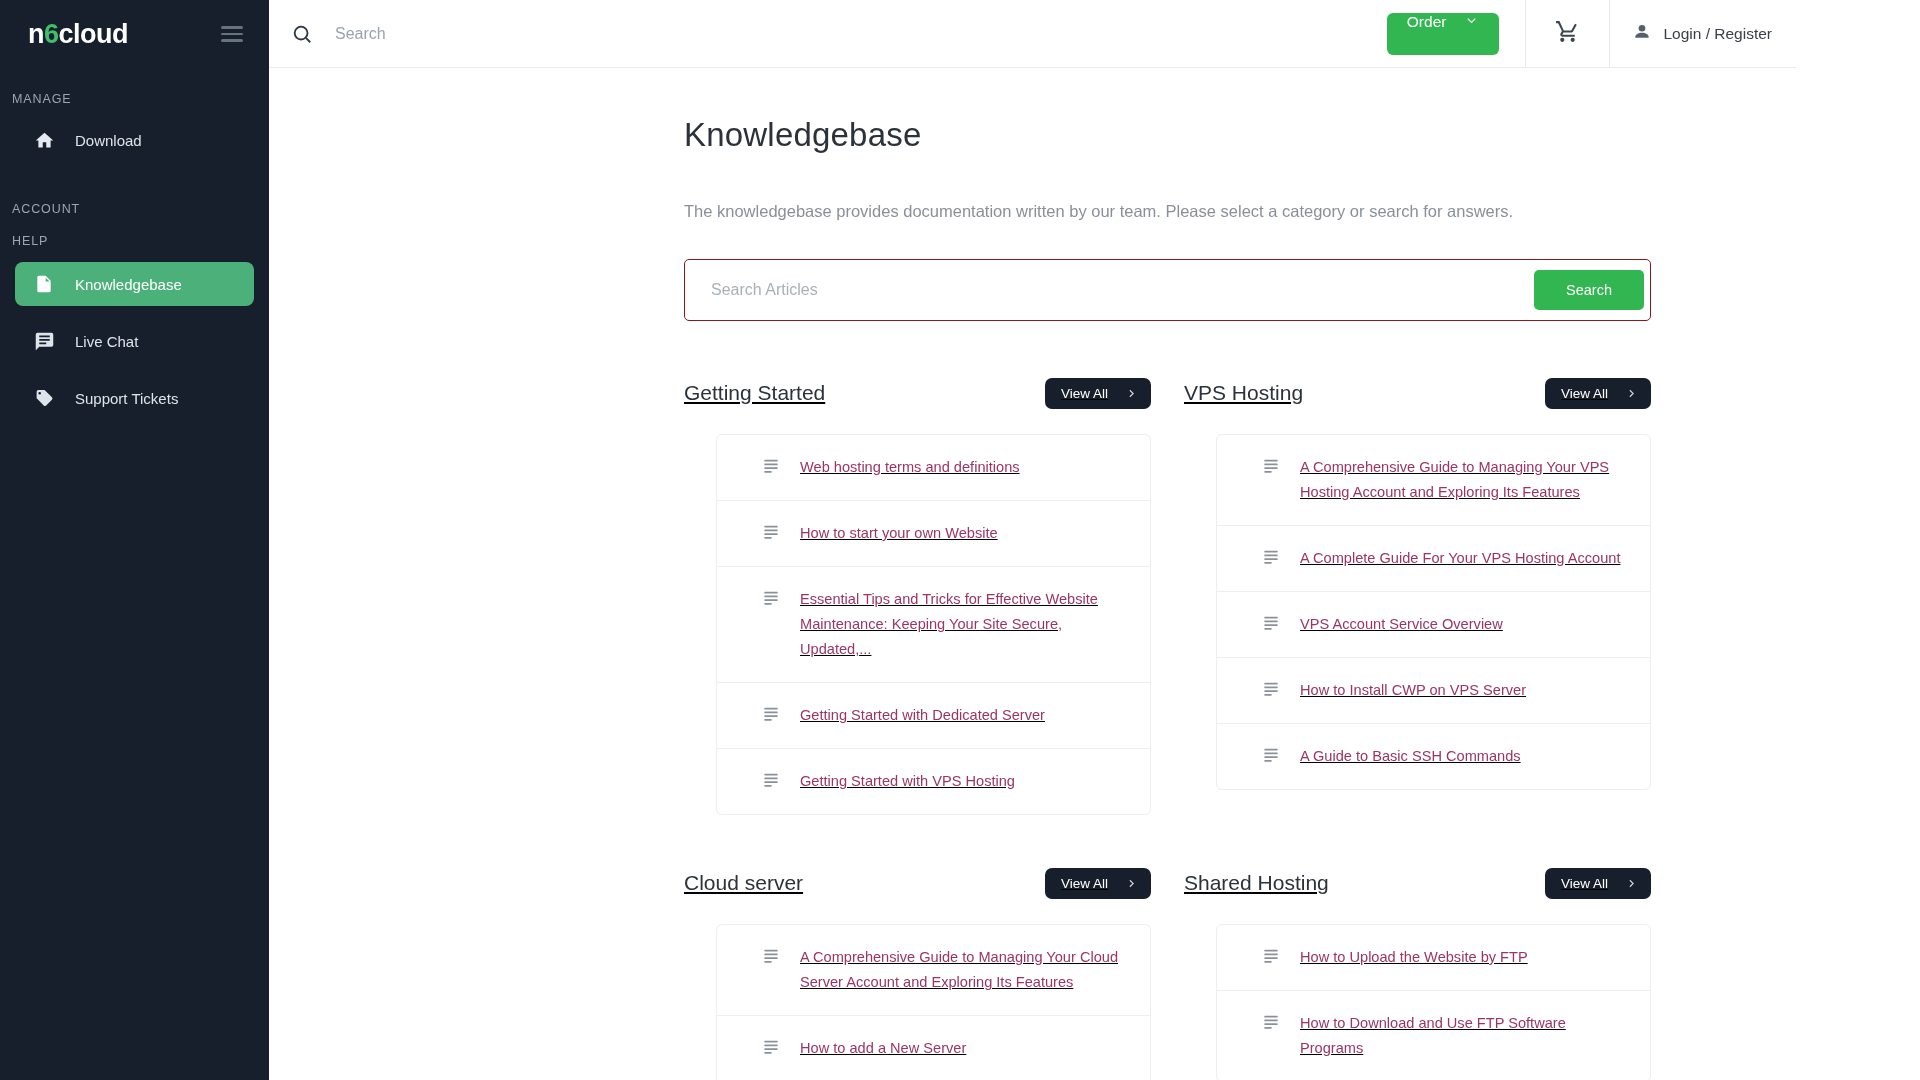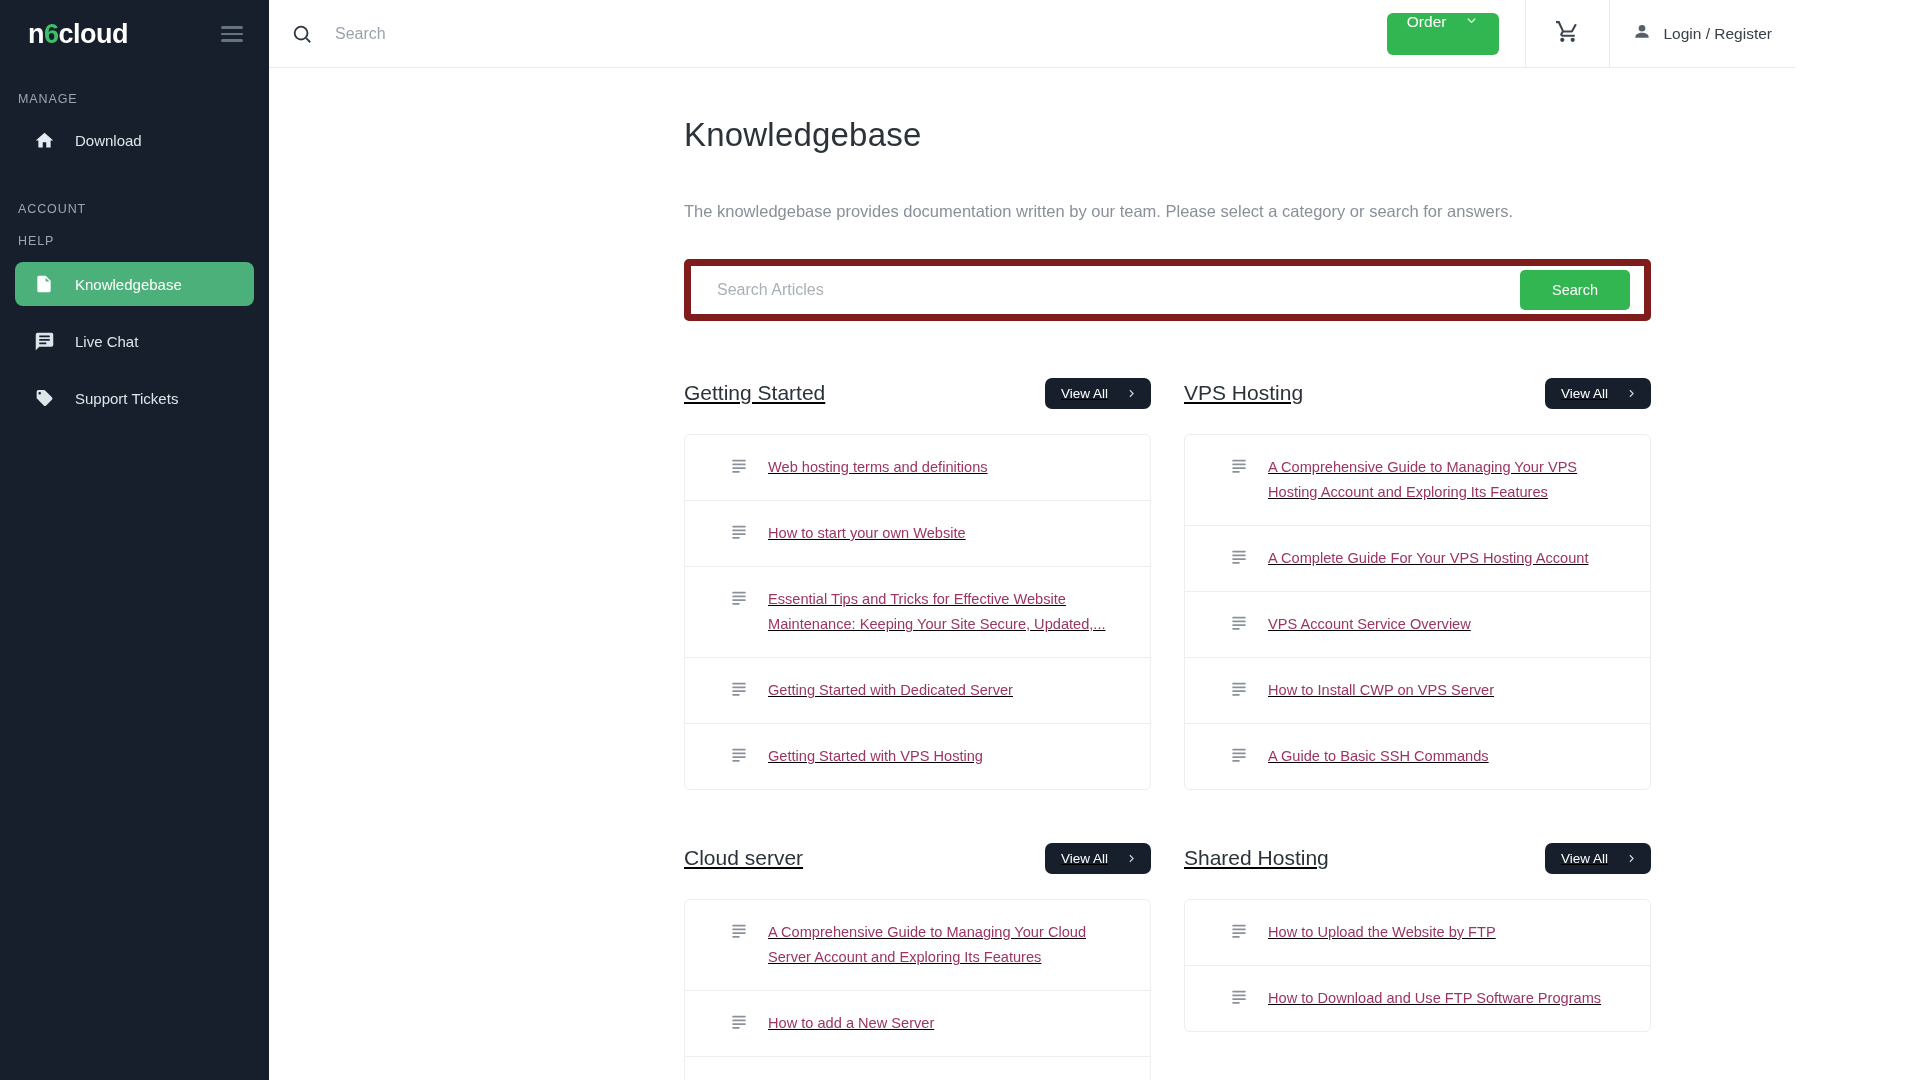--- a/index.html
+++ b/index.html
@@ -27,21 +27,21 @@
   }
   .logo { font-size: 27px; font-weight: 700; letter-spacing: -0.5px; color: #ffffff; line-height: 1; }
   .logo .six { color: #3fbf6a; }
   .hamburger { display: flex; flex-direction: column; gap: 4px; cursor: pointer; padding: 4px; }
   .hamburger span { display: block; width: 22px; height: 2.5px; background: #66727f; border-radius: 2px; }
 
   .section-label {
     font-size: 12.5px;
     letter-spacing: 0.9px;
     color: #9aa6b2;
-    padding: 0 0 0 18px;
+    padding: 0 0 0 12px;
     text-transform: uppercase;
   }
   .grp-manage { margin-top: 24px; }
   .grp-account { margin-top: 40px; }
   .grp-help { margin-top: 18px; }
 
   .nav-item {
     display: flex; align-items: center;
     gap: 20px;
     height: 44px;
@@ -95,25 +95,25 @@
     color: #394049; font-size: 15.5px; cursor: pointer;
   }
 
   
   .content { flex: 1; overflow: hidden; padding: 0 145px 0 415px; }
   .page-title { font-size: 33px; font-weight: 400; color: #2b323a; margin-top: 48px; letter-spacing: .2px; }
   .page-sub { font-size: 16.5px; color: #8a9099; margin-top: 48px; }
 
   .searchbar {
     margin-top: 38px;
-    border: 7px solid #7f1d1d;
+    border: 1px solid #7f1d1d;
     border-radius: 5px;
     height: 62px;
     display: flex; align-items: center;
-    padding: 0 14px 0 26px;
+    padding: 0 6px 0 26px;
     background: #fff;
   }
   .searchbar .field { flex: 1; border: none; outline: none; font-size: 16px; color: #6d747c; font-family: inherit; background: transparent; }
   .searchbar .field::placeholder { color: #a9b0b8; }
   .search-btn {
     background: #32b651; color: #fff; border: none;
     border-radius: 5px; height: 40px; width: 110px;
     font-size: 14.5px; font-family: inherit; cursor: pointer;
   }
 
@@ -123,21 +123,21 @@
   .cat-title { font-size: 21px; color: #2b323a; font-weight: 400; }
   .view-all {
     display: flex; align-items: center; gap: 17px;
     background: #161f2b; color: #fff;
     border: none; border-radius: 7px;
     height: 31px; padding: 0 13px 0 16px;
     font-size: 13.5px; font-family: inherit; cursor: pointer;
   }
   .view-all .chev { display: flex; opacity: .8; }
 
-  .card { border: 1px solid #eceef0; border-radius: 6px; background: #fff; overflow: hidden; }
+  .card { border: 1px solid #eceef0; border-radius: 6px; background: #fff; overflow: hidden; margin-left: 32px; }
   .row { display: flex; align-items: flex-start; gap: 20px; padding: 20px 24px 20px 45px; border-bottom: 1px solid #eceef0; cursor: pointer; }
   .row:last-child { border-bottom: none; }
   .row-ico { flex: none; width: 18px; margin-top: 1px; color: #8b919b; display: flex; }
   .row-link { color: #9c3564; font-size: 14.6px; line-height: 25px; text-decoration: none; }
   .sect { margin-bottom: 48px; text-decoration: underline; }
 </style>
 </head>
 <body>
 
 <div class="app">

